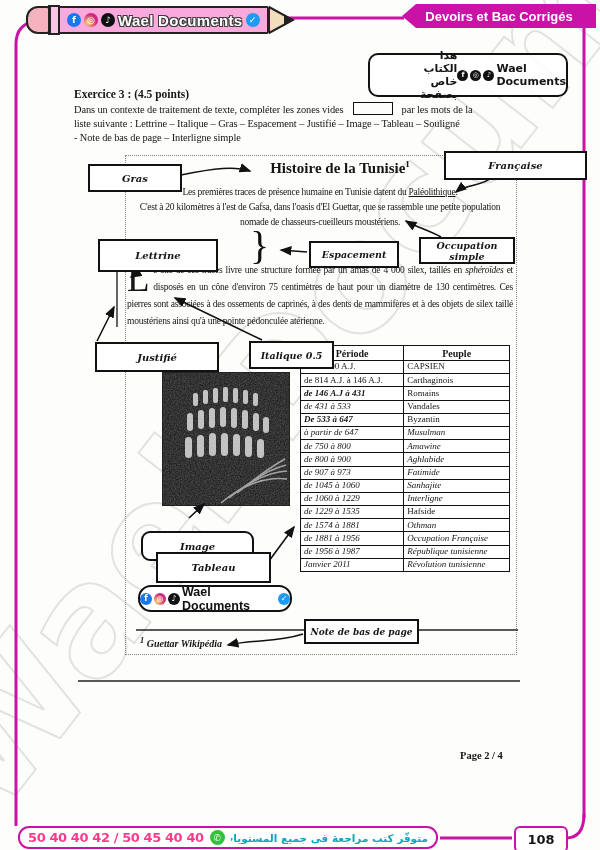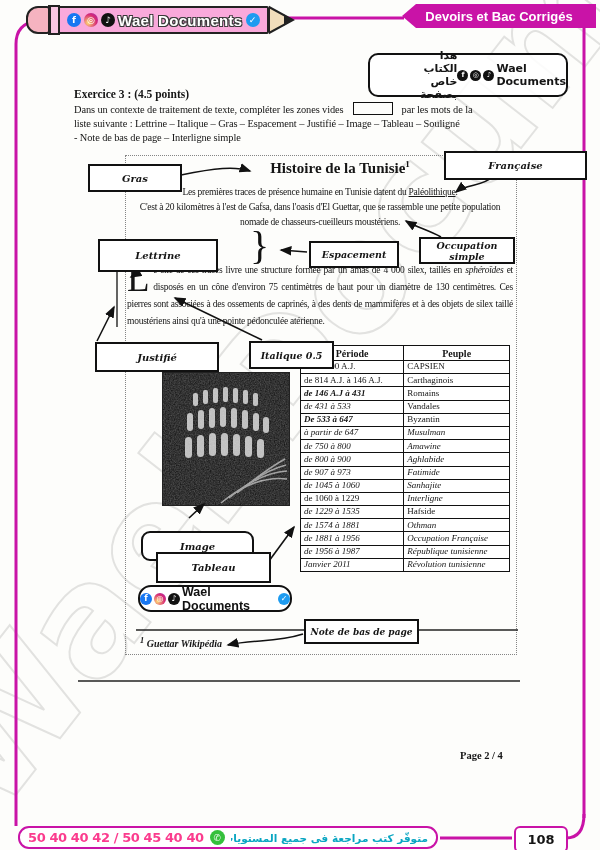--- a/index.html
+++ b/index.html
@@ -251,21 +251,21 @@
       </tr>
       <tr>
         <td style="font-style: italic;">de 907 à 973</td>
         <td style="font-style: italic;">Fatimide</td>
       </tr>
       <tr>
         <td style="font-style: italic;">de 1045 à 1060</td>
         <td style="font-style: italic;">Sanhajite</td>
       </tr>
       <tr>
-        <td style="">de 1060 à 1229</td>
+        <td style="font-style: italic;">de 1060 à 1229</td>
         <td style="font-style: italic;">Interligne</td>
       </tr>
       <tr>
         <td style="font-style: italic;">de 1229 à 1535</td>
         <td style=" margin-top: 24px;">Hafside</td>
       </tr>
       <tr>
         <td style="font-style: italic;">de 1574 à 1881</td>
         <td style="font-style: italic;">Othman</td>
       </tr>

